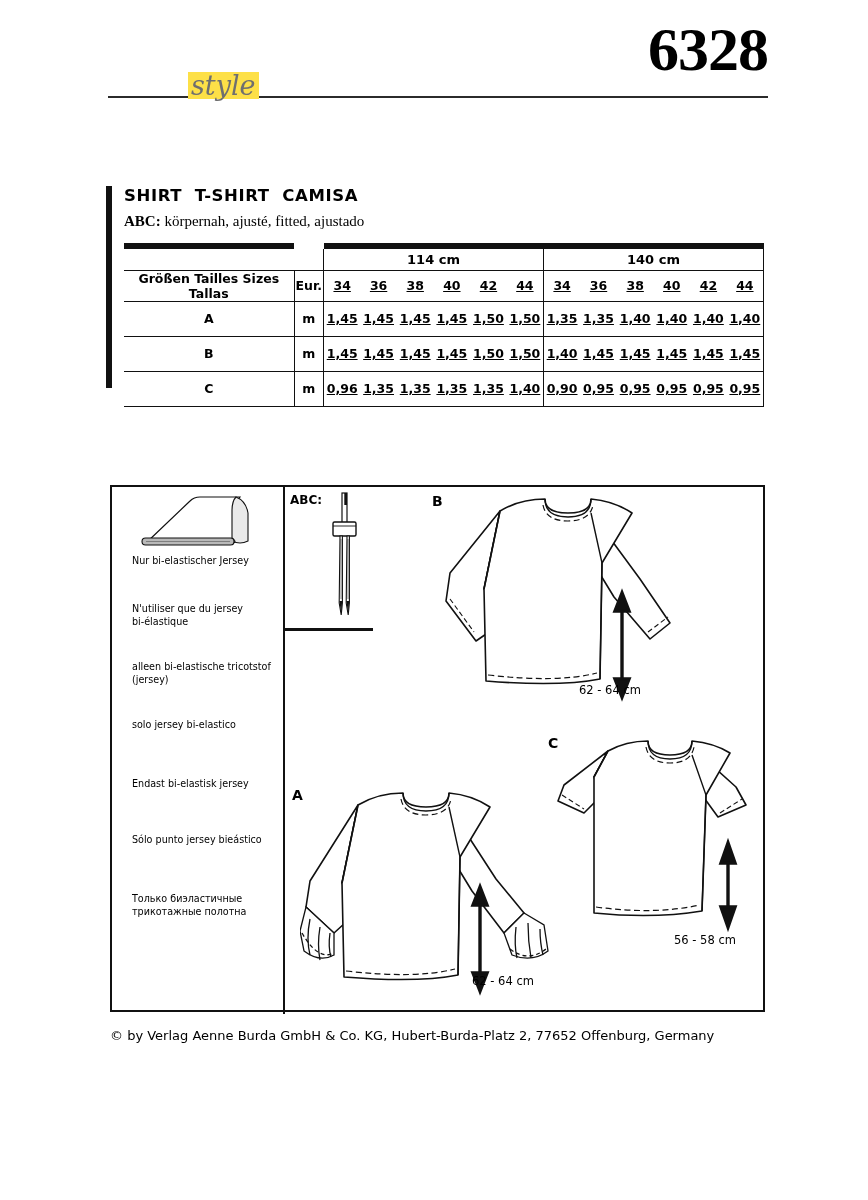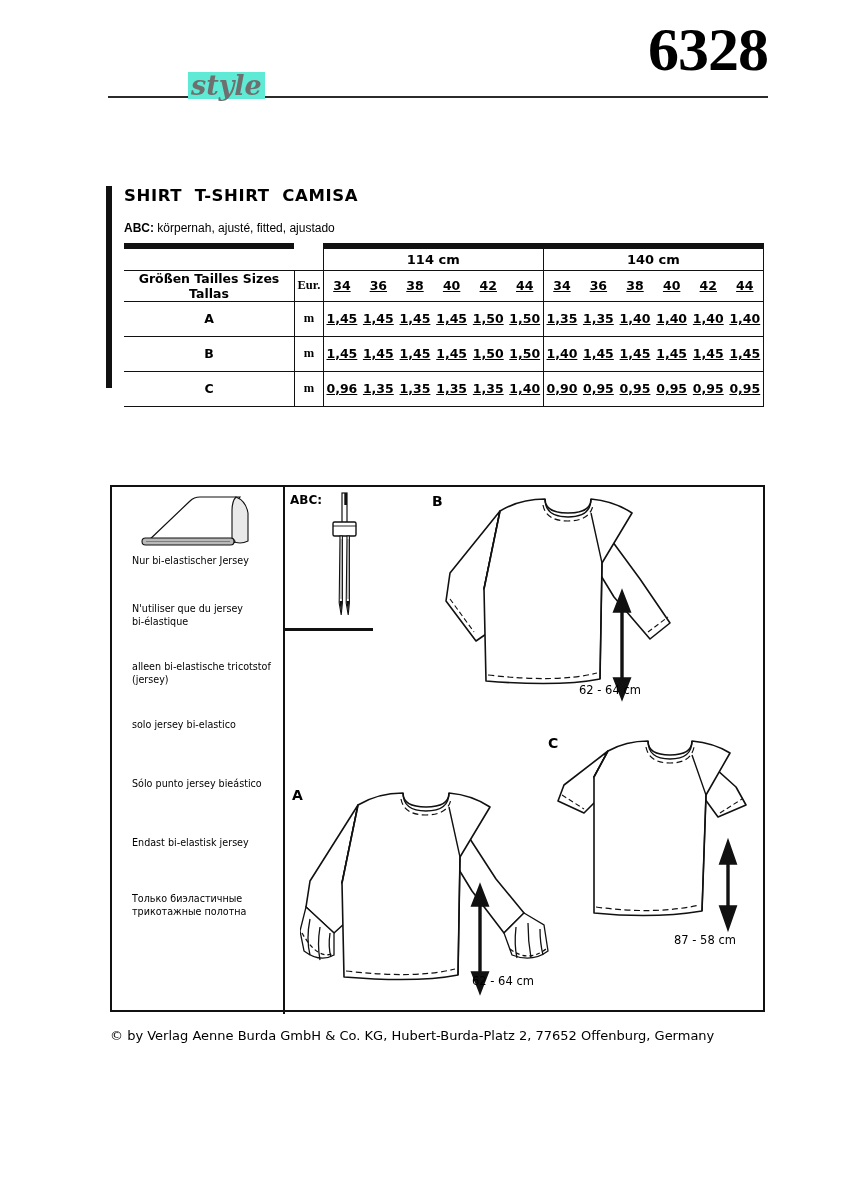--- a/index.html
+++ b/index.html
@@ -19,24 +19,24 @@
     font-family: "DejaVu Sans", sans-serif;
     font-weight: bold;
     font-size: 58px;
     letter-spacing: -2.5px;
     line-height: 58px;
     color: #000;
   }
   #brand-style {
     position: absolute; left: 80px; top: 50px;
     font-family: "DejaVu Serif", serif;
-    font-weight: bold; font-style: italic;
+    font-weight: normal; font-style: italic;
     font-size: 27px; line-height: 27px;
     color: #6f6f6f;
-    background: #5eead4;
+    background: #fde047;
     padding: 0 3px;
     z-index: 3;
   }
   #brand-rule {
     position: absolute; left: 0px; top: 74px; width: 660px; height: 2px;
     background: #2b2b2b; z-index: 1;
   }
   #pattern-number {
     position: absolute; right: 0px; top: -4px;
     font-family: Liberation Serif, serif;
@@ -52,23 +52,23 @@
   }
 
   
   #title-block { position: absolute; left: 124px; top: 186px; width: 500px; }
   #doc-title {
     font-family: "DejaVu Sans", sans-serif;
     font-weight: bold; font-size: 16.5px; letter-spacing: 0.6px;
     white-space: pre;
   }
   #doc-subtitle {
-    margin-top: 16px;
-    font-family: Liberation Sans, sans-serif;
-    font-size: 12px;
+    margin-top: 8px;
+    font-family: Liberation Serif, serif;
+    font-size: 15px;
     white-space: pre;
   }
   #doc-subtitle .lbl { font-weight: bold; }
 
   
   #table-wrap { position: absolute; left: 124px; top: 243px; width: 640px; }
   table.fabric {
     border-collapse: collapse;
     width: 640px;
     font-family: "DejaVu Sans", sans-serif;
@@ -82,21 +82,21 @@
 
   tr.width-row td { height: 21px; text-align: center; vertical-align: middle;
     font-size: 13px; }
   tr.size-row td { height: 22px; text-align: center; vertical-align: middle;
     border-top: 1.5px solid #111; border-bottom: 1.5px solid #111; font-size: 12.5px; }
   tr.data-row td { height: 35px; vertical-align: middle; text-align: center;
     border-bottom: 1.2px solid #111; font-size: 12.5px; }
   tr.data-row.last td { border-bottom: 1.2px solid #111; }
 
   td.view-cell { text-align: left; padding-left: 8px; }
-  td.unit-cell { text-align: center; font-family: Liberation Serif, serif; }
+  td.unit-cell { text-align: center; }
   td.vsep { border-left: 1.5px solid #111; }
   td.vsep-hdr { border-left: 1.5px solid #111; }
   td.num { width: 38px; text-decoration: underline; }
   td.right-edge { border-right: 1.5px solid #111; }
   .hdrspan { border-bottom: 0 !important; }
 
   
   #panel {
     position: absolute; left: 110px; top: 485px;
     width: 655px; height: 527px;
@@ -280,22 +280,22 @@
       <path d="M104 47 Q110 50 104 54" fill="none" stroke="#111" stroke-width="1"></path>
     </svg>
 
     <div id="fabric-note-list">
       <div class="note" style="height:48px">Nur bi-elastischer Jersey</div>
       <div class="note" style="height:58px">N'utiliser que du jersey
 bi-élastique</div>
       <div class="note" style="height:58px">alleen bi-elastische tricotstof
 (jersey)</div>
       <div class="note" style="height:59px">solo jersey bi-elastico</div>
+      <div class="note" style="height:56px">Endast bi-elastisk jersey</div>
       <div class="note" style="height:59px">Sólo punto jersey bieástico</div>
-      <div class="note" style="height:56px">Endast bi-elastisk jersey</div>
       <div class="note">Только биэластичные
 трикотажные полотна</div>
     </div>
 
     <div id="abc-label">ABC:</div>
     <svg id="needle-svg" viewBox="0 0 40 132">
       <rect x="18" y="2" width="5" height="30" fill="#ffffff" stroke="#111" stroke-width="1.2"></rect>
       <rect x="20.3" y="2" width="2.7" height="12" fill="#111"></rect>
       <rect x="9" y="31" width="23" height="14" rx="1.5" fill="#ffffff" stroke="#111" stroke-width="1.4"></rect>
       <line x1="9" y1="35" x2="32" y2="35" stroke="#111" stroke-width="0.9"></line>
@@ -392,18 +392,18 @@
       <path d="M58 18 L44 44" fill="none" stroke="#111" stroke-width="1.4"></path>
       <path d="M142 22 L156 62 L152 178" fill="none" stroke="#111" stroke-width="1.4"></path>
       <path d="M12 62 L34 76" fill="none" stroke="#111" stroke-width="1.1" stroke-dasharray="5,3"></path>
       <path d="M170 80 L192 66" fill="none" stroke="#111" stroke-width="1.1" stroke-dasharray="5,3"></path>
       <g stroke="#111" stroke-width="3.4" fill="#111">
         <line x1="178" y1="122" x2="178" y2="182"></line>
         <polygon points="178,110 171,130 185,130"></polygon>
         <polygon points="178,194 171,174 185,174"></polygon>
       </g>
     </svg>
-    <div id="len-C" class="len-label">87 - 58 cm</div>
+    <div id="len-C" class="len-label">56 - 58 cm</div>
   </div>
 
   <div id="footer">© by Verlag Aenne Burda GmbH &amp; Co. KG, Hubert-Burda-Platz 2, 77652 Offenburg, Germany</div>
 
 </div>
 
 </body></html>

